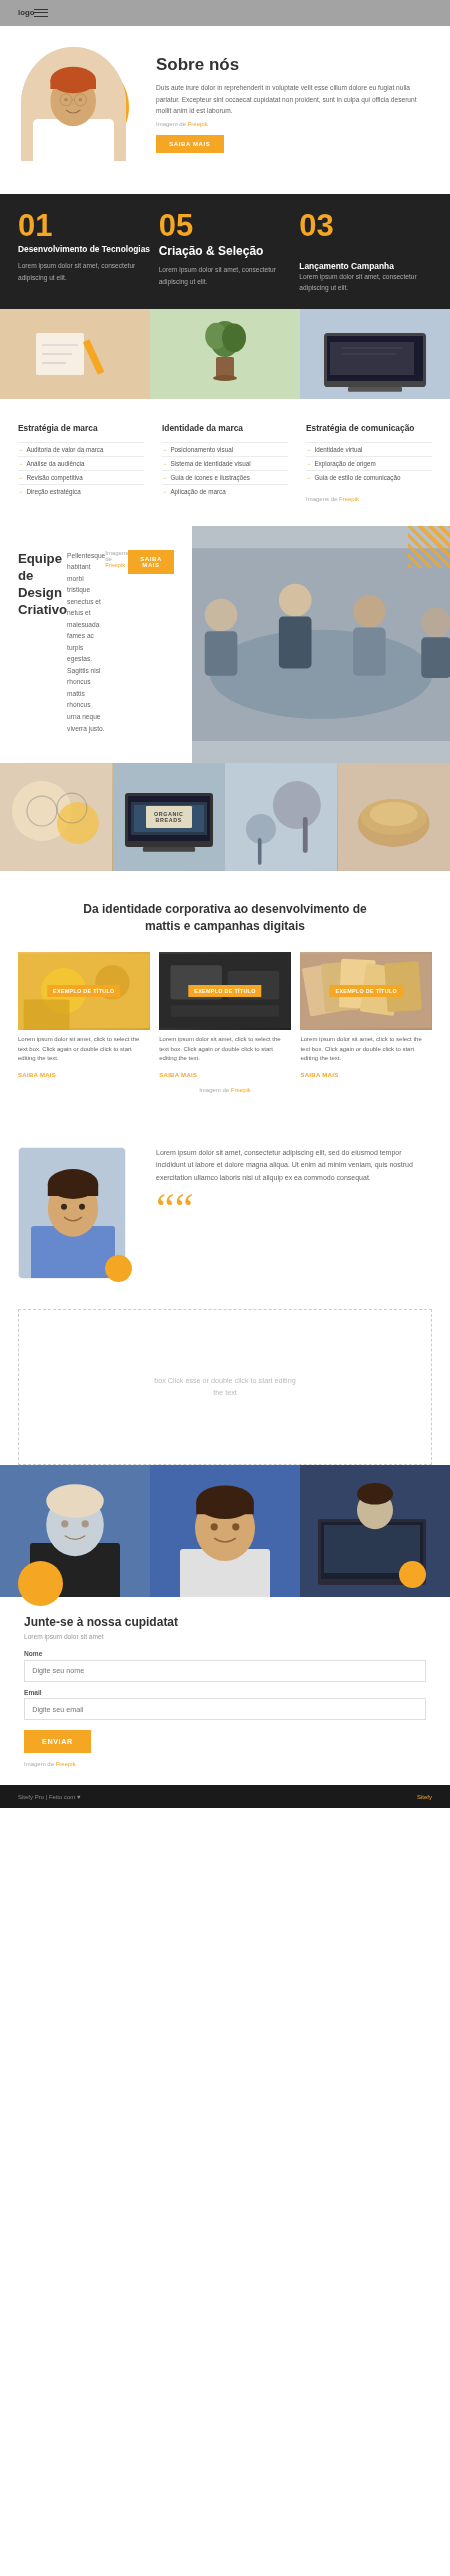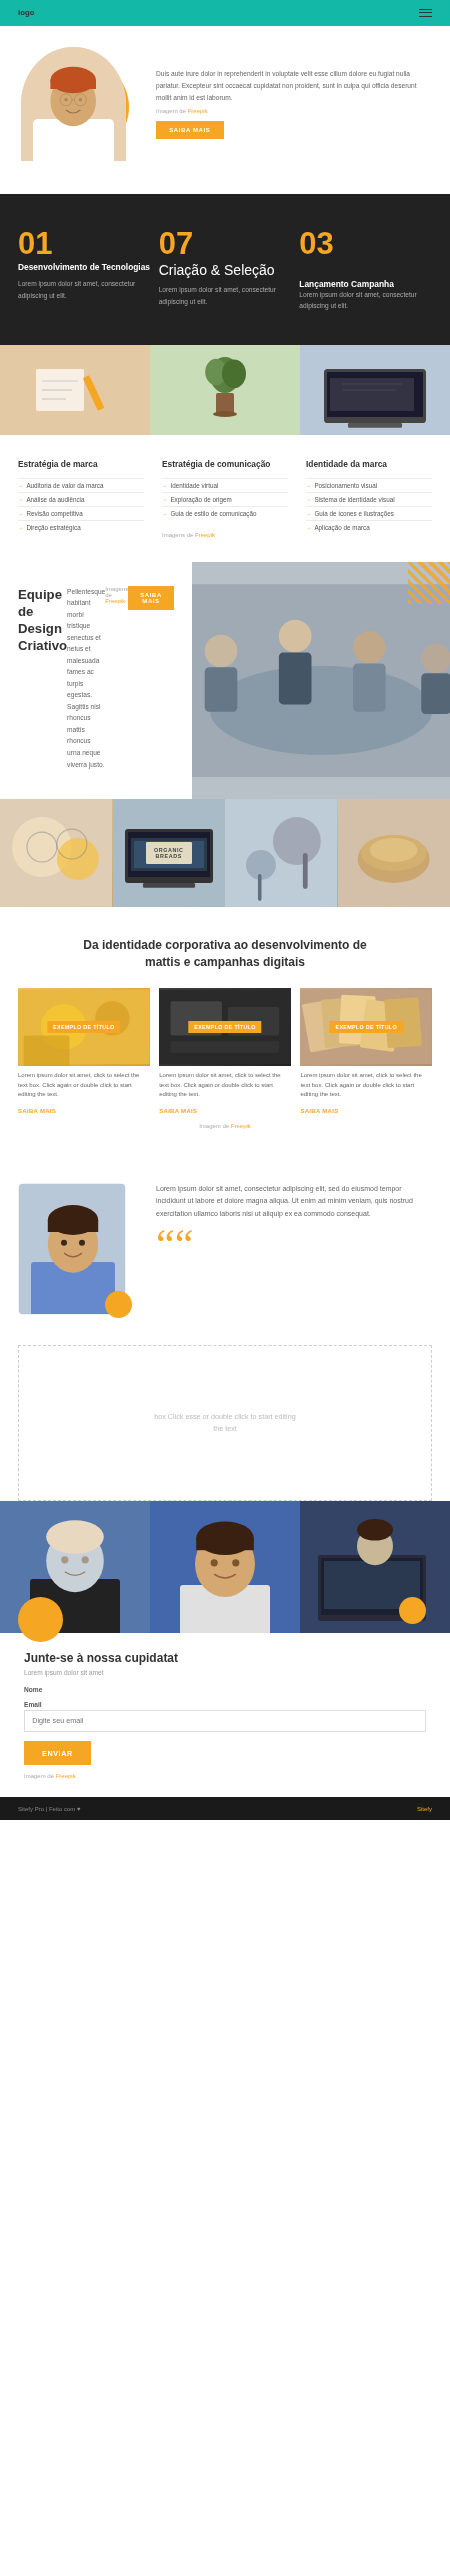--- a/index.html
+++ b/index.html
@@ -1,21 +1,21 @@
 <!DOCTYPE html>
 <html style="font-size:9.6px"><head>
   <meta charset="utf-8">
   <style>
     * { margin: 0; padding: 0; box-sizing: border-box; }
     body { font-family: 'Arial', sans-serif; width: 450px; background: #fff; overflow-x: hidden; }
 
     
     nav {
-      display: flex; justify-content: space-between; align-items: center;
-      padding: 8.4px 18px; background: #14b8a6;
+      display: flex; align-items: center;
+      padding: 8.4px 18px; background: #a3a3a3;
     }
     .hamburger { display: flex; flex-direction: column; gap: 2.4px; cursor: pointer; }
     .hamburger span { display: block; width: 13.2px; height: 1.2px; background: #333; }
 
     
     footer {
       background: #1a1a1a; padding: 8.4px 18px; display: flex;
       justify-content: space-between; align-items: center;
     }
     footer span { font-size: 6px; color: #888; }
@@ -58,39 +58,40 @@
         <circle cx="99" cy="88" r="3" fill="#9a7050" opacity="0.6"></circle>
         <path d="M75 105 Q87 115 99 105" stroke="#9a7050" stroke-width="2" fill="none"></path>
 
         <circle cx="75" cy="88" r="10" stroke="#9a7050" stroke-width="1.5" fill="none" opacity="0.4"></circle>
         <circle cx="99" cy="88" r="10" stroke="#9a7050" stroke-width="1.5" fill="none" opacity="0.4"></circle>
         <line x1="85" y1="88" x2="89" y2="88" stroke="#9a7050" stroke-width="1.5" opacity="0.4"></line>
       </svg>
     </div>
   </div>
   <div style="flex:1;">
+    <h1 style="font-size:17px;font-weight:900;color:#333;margin-bottom:7.2px;">Sobre nós</h1>
     <p style="font-size:6.6px;color:#666;line-height:1.75;margin-bottom:4.8px;">Duis aute irure dolor in reprehenderit in voluptate velit esse cillum dolore eu fugiat nulla pariatur. Excepteur sint occaecat cupidatat non proident, sunt in culpa qui officia deserunt mollit anim id est laborum.</p>
     <p style="font-size:6px;color:#aaa;margin-bottom:7.2px;">
       <span>Imagem de</span>
       <a style="color:#f5a623;text-decoration:none;">Freepik</a>
     </p>
     <button style="background:#f5a623;color:#fff;padding:6px 13.2px;font-size:6px;font-weight:bold;
       text-transform:uppercase;letter-spacing:0.6px;border:none;cursor:pointer;">SAIBA MAIS</button>
   </div>
 </section>
 
-<section style="background:#222;padding:34px 18px;display:flex;gap:8px;">
+<section style="background:#222;padding:16px 18px;display:flex;gap:8px;">
   <div style="flex:1;">
     <div style="font-size:31px;font-weight:900;color:#f5a623;line-height:1;margin-bottom:3.6px;">01</div>
     <div style="font-size:8.4px;font-weight:bold;color:#fff;margin-bottom:6px;">Desenvolvimento de Tecnologias</div>
     <div style="font-size:6.6px;color:#aaa;line-height:1.7;">Lorem ipsum dolor sit amet, consectetur adipiscing ut elit.</div>
   </div>
   <div style="flex:1;">
-    <div style="font-size:31px;font-weight:900;color:#f5a623;line-height:1;margin-bottom:3.6px;">07</div>
-    <div style="font-size:14px;font-weight:normal;color:#fff;margin-bottom:6px;">Criação &amp; Seleção</div>
+    <div style="font-size:31px;font-weight:900;color:#f5a623;line-height:1;margin-bottom:3.6px;">05</div>
+    <div style="font-size:12px;font-weight:bold;color:#fff;margin-bottom:6px;">Criação &amp; Seleção</div>
     <div style="font-size:6.6px;color:#aaa;line-height:1.7;">Lorem ipsum dolor sit amet, consectetur adipiscing ut elit.</div>
   </div>
   <div style="flex:1;">
     <div style="font-size:31px;font-weight:900;color:#f5a623;line-height:1;margin-bottom:20px;">03</div>
     <div style="font-size:8.4px;font-weight:bold;color:#fff;margin-bottom:0;">Lançamento Campanha</div>
     <div style="font-size:6.6px;color:#aaa;line-height:1.7;">Lorem ipsum dolor sit amet, consectetur adipiscing ut elit.</div>
   </div>
 </section>
 
 <div style="display:grid;grid-template-columns:repeat(3,1fr);height:90px;">
@@ -147,60 +148,60 @@
         <span style="position:absolute;left:0;color:#f5a623;font-size:5.4px;">→</span>
         <span>Revisão competitiva</span>
       </li>
       <li style="font-size:6.3px;color:#555;padding:3px 0 3px 8.4px;border-top:0.6px solid #ebebeb;position:relative;">
         <span style="position:absolute;left:0;color:#f5a623;font-size:5.4px;">→</span>
         <span>Direção estratégica</span>
       </li>
     </ul>
   </div>
   <div>
+    <h3 style="font-size:8.4px;font-weight:bold;color:#333;margin-bottom:8.4px;">Identidade da marca</h3>
+    <ul style="list-style:none;">
+      <li style="font-size:6.3px;color:#555;padding:3px 0 3px 8.4px;border-top:0.6px solid #ebebeb;position:relative;">
+        <span style="position:absolute;left:0;color:#f5a623;font-size:5.4px;">→</span>
+        <span>Posicionamento visual</span>
+      </li>
+      <li style="font-size:6.3px;color:#555;padding:3px 0 3px 8.4px;border-top:0.6px solid #ebebeb;position:relative;">
+        <span style="position:absolute;left:0;color:#f5a623;font-size:5.4px;">→</span>
+        <span>Sistema de identidade visual</span>
+      </li>
+      <li style="font-size:6.3px;color:#555;padding:3px 0 3px 8.4px;border-top:0.6px solid #ebebeb;position:relative;">
+        <span style="position:absolute;left:0;color:#f5a623;font-size:5.4px;">→</span>
+        <span>Guia de ícones e ilustrações</span>
+      </li>
+      <li style="font-size:6.3px;color:#555;padding:3px 0 3px 8.4px;border-top:0.6px solid #ebebeb;position:relative;">
+        <span style="position:absolute;left:0;color:#f5a623;font-size:5.4px;">→</span>
+        <span>Aplicação de marca</span>
+      </li>
+    </ul>
+  </div>
+  <div>
     <h3 style="font-size:8.4px;font-weight:bold;color:#333;margin-bottom:8.4px;">Estratégia de comunicação</h3>
     <ul style="list-style:none;">
       <li style="font-size:6.3px;color:#555;padding:3px 0 3px 8.4px;border-top:0.6px solid #ebebeb;position:relative;">
         <span style="position:absolute;left:0;color:#f5a623;font-size:5.4px;">→</span>
         <span>Identidade virtual</span>
       </li>
       <li style="font-size:6.3px;color:#555;padding:3px 0 3px 8.4px;border-top:0.6px solid #ebebeb;position:relative;">
         <span style="position:absolute;left:0;color:#f5a623;font-size:5.4px;">→</span>
         <span>Exploração de origem</span>
       </li>
       <li style="font-size:6.3px;color:#555;padding:3px 0 3px 8.4px;border-top:0.6px solid #ebebeb;position:relative;">
         <span style="position:absolute;left:0;color:#f5a623;font-size:5.4px;">→</span>
         <span>Guia de estilo de comunicação</span>
       </li>
     </ul>
     <p style="font-size:6px;color:#aaa;margin-top:12px;">
       <span>Imagens de</span>
       <a style="color:#f5a623;text-decoration:none;">Freepik</a>
     </p>
-  </div>
-  <div>
-    <h3 style="font-size:8.4px;font-weight:bold;color:#333;margin-bottom:8.4px;">Identidade da marca</h3>
-    <ul style="list-style:none;">
-      <li style="font-size:6.3px;color:#555;padding:3px 0 3px 8.4px;border-top:0.6px solid #ebebeb;position:relative;">
-        <span style="position:absolute;left:0;color:#f5a623;font-size:5.4px;">→</span>
-        <span>Posicionamento visual</span>
-      </li>
-      <li style="font-size:6.3px;color:#555;padding:3px 0 3px 8.4px;border-top:0.6px solid #ebebeb;position:relative;">
-        <span style="position:absolute;left:0;color:#f5a623;font-size:5.4px;">→</span>
-        <span>Sistema de identidade visual</span>
-      </li>
-      <li style="font-size:6.3px;color:#555;padding:3px 0 3px 8.4px;border-top:0.6px solid #ebebeb;position:relative;">
-        <span style="position:absolute;left:0;color:#f5a623;font-size:5.4px;">→</span>
-        <span>Guia de ícones e ilustrações</span>
-      </li>
-      <li style="font-size:6.3px;color:#555;padding:3px 0 3px 8.4px;border-top:0.6px solid #ebebeb;position:relative;">
-        <span style="position:absolute;left:0;color:#f5a623;font-size:5.4px;">→</span>
-        <span>Aplicação de marca</span>
-      </li>
-    </ul>
   </div>
 </section>
 
 <section style="background:#f5a623;display:flex;min-height:192px;position:relative;">
   <div style="flex:0 0 168px;background:#fff;padding:24px 18px;display:flex;flex-direction:row;justify-content:center;position:relative;z-index:2;">
     <h2 style="font-size:13.2px;font-weight:900;color:#333;margin-bottom:8.4px;line-height:1.3;">Equipe de Design Criativo</h2>
     <p style="font-size:6.6px;color:#666;line-height:1.75;margin-bottom:4.8px;">Pellentesque habitant morbi tristique senectus et netus et malesuada fames ac turpis egestas. Sagittis nisl rhoncus mattis rhoncus urna neque viverra justo.</p>
     <p style="font-size:6px;color:#aaa;margin-bottom:8.4px;">
       <span>Imagens de</span>
       <a style="color:#f5a623;text-decoration:none;">Freepik</a>
@@ -435,20 +436,21 @@
       background:#f5a623;bottom:-9px;left:18px;z-index:3;"></div>
     <div style="position:absolute;width:27px;height:27px;border-radius:50%;
       background:#f5a623;bottom:9px;right:24px;z-index:3;"></div>
   </div>
 
   <div style="background:#fff;padding:18px 24px;position:relative;z-index:2;">
     <h3 style="font-size:12px;font-weight:900;color:#333;margin-bottom:3.6px;">Junte-se à nossa cupidatat</h3>
     <p style="font-size:6.6px;color:#999;margin-bottom:10.8px;">Lorem ipsum dolor sit amet</p>
     <div style="margin-bottom:7.2px;">
       <label style="display:block;font-size:6.6px;font-weight:bold;color:#555;margin-bottom:2.4px;">Nome</label>
+      <input type="text" style="width: 100%; border: 0.6px solid rgb(221, 221, 221); padding: 5.4px 7.2px; font-size: 7.2px; color: rgb(102, 102, 102); outline: none;" placeholder="Digite seu nome">
     </div>
     <div style="margin-bottom:9.6px;">
       <label style="display:block;font-size:6.6px;font-weight:bold;color:#555;margin-bottom:2.4px;">Email</label>
       <input type="email" style="width: 100%; border: 0.6px solid rgb(221, 221, 221); padding: 5.4px 7.2px; font-size: 7.2px; color: rgb(102, 102, 102); outline: none;" placeholder="Digite seu email">
     </div>
     <button style="background:#f5a623;color:#fff;border:none;padding:7.2px 18px;
       font-size:7.2px;font-weight:bold;text-transform:uppercase;letter-spacing:0.6px;cursor:pointer;">ENVIAR</button>
     <p style="font-size:6px;color:#aaa;margin-top:8.4px;">
       <span>Imagem de</span>
       <a style="color:#f5a623;text-decoration:none;">Freepik</a>

